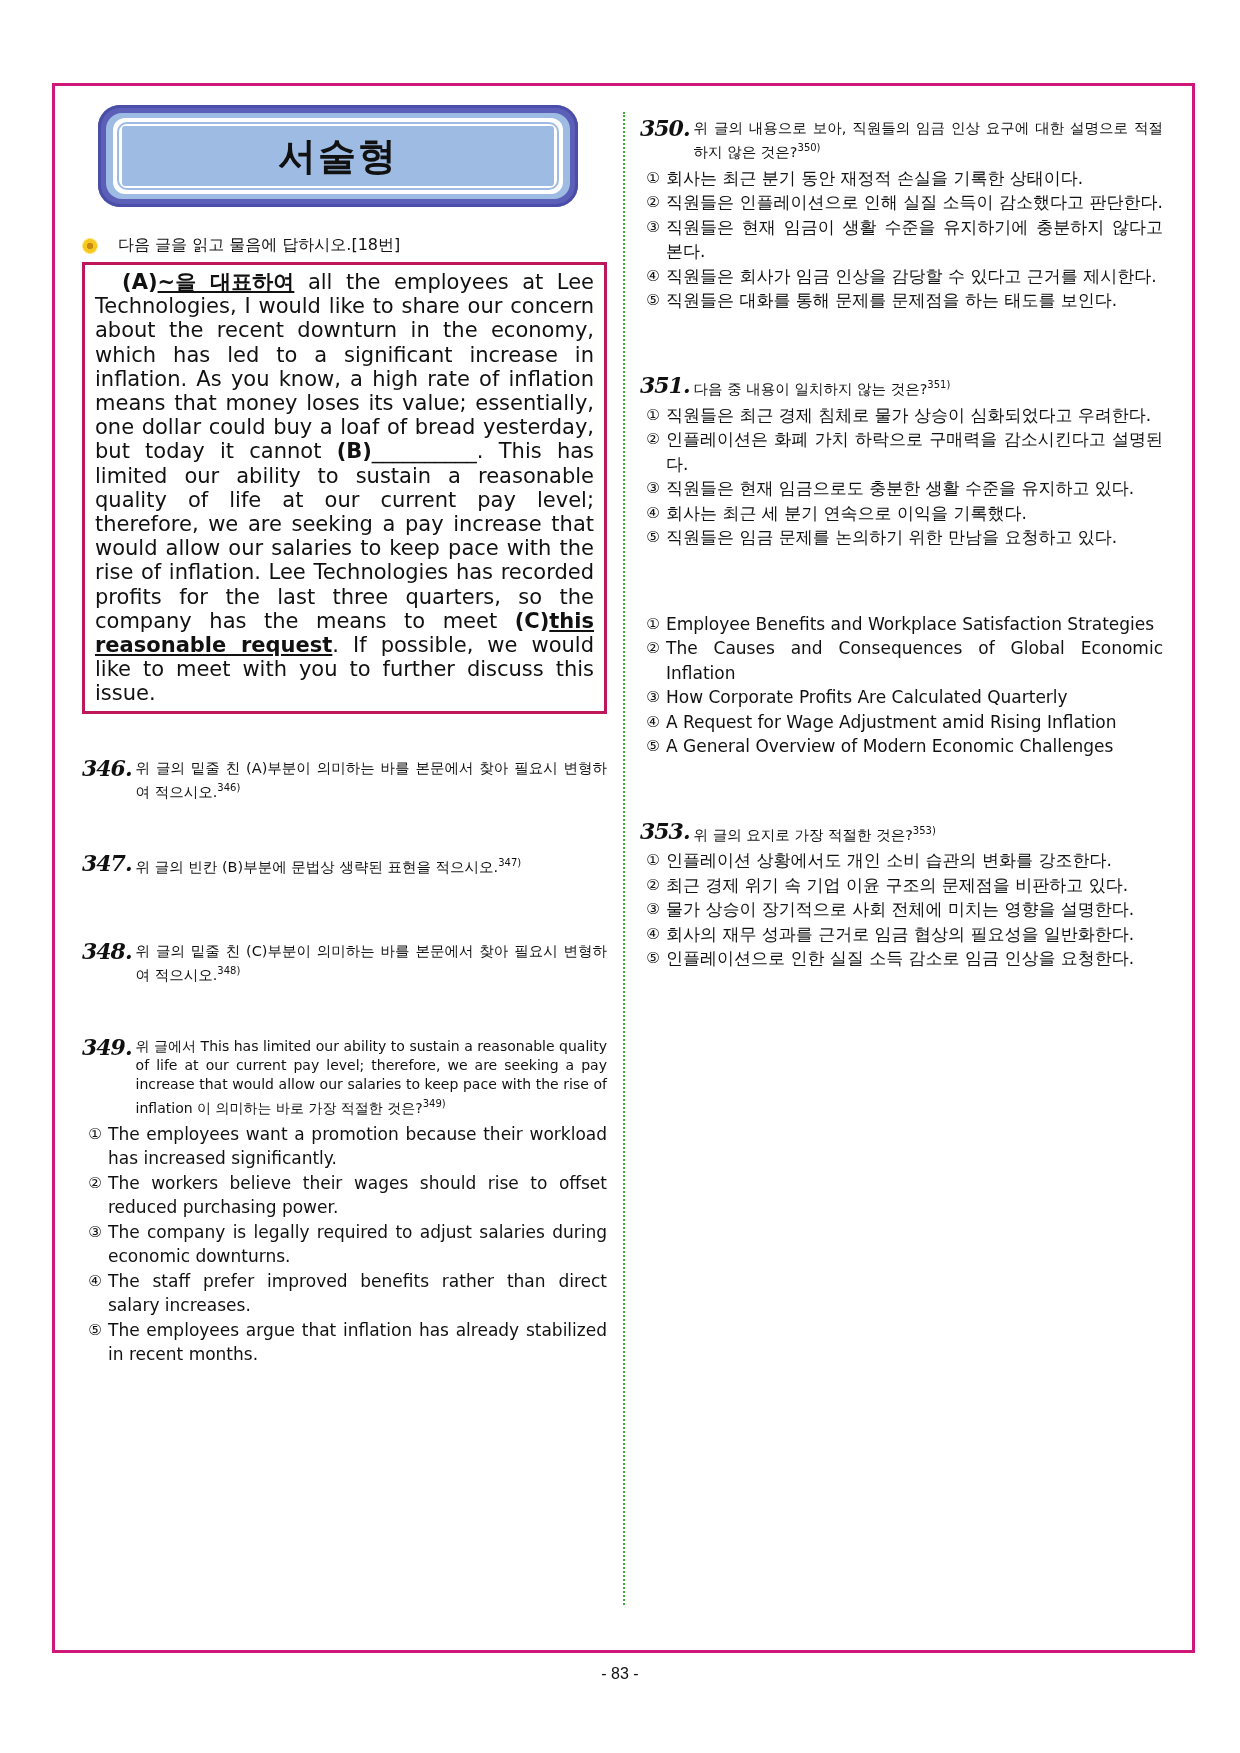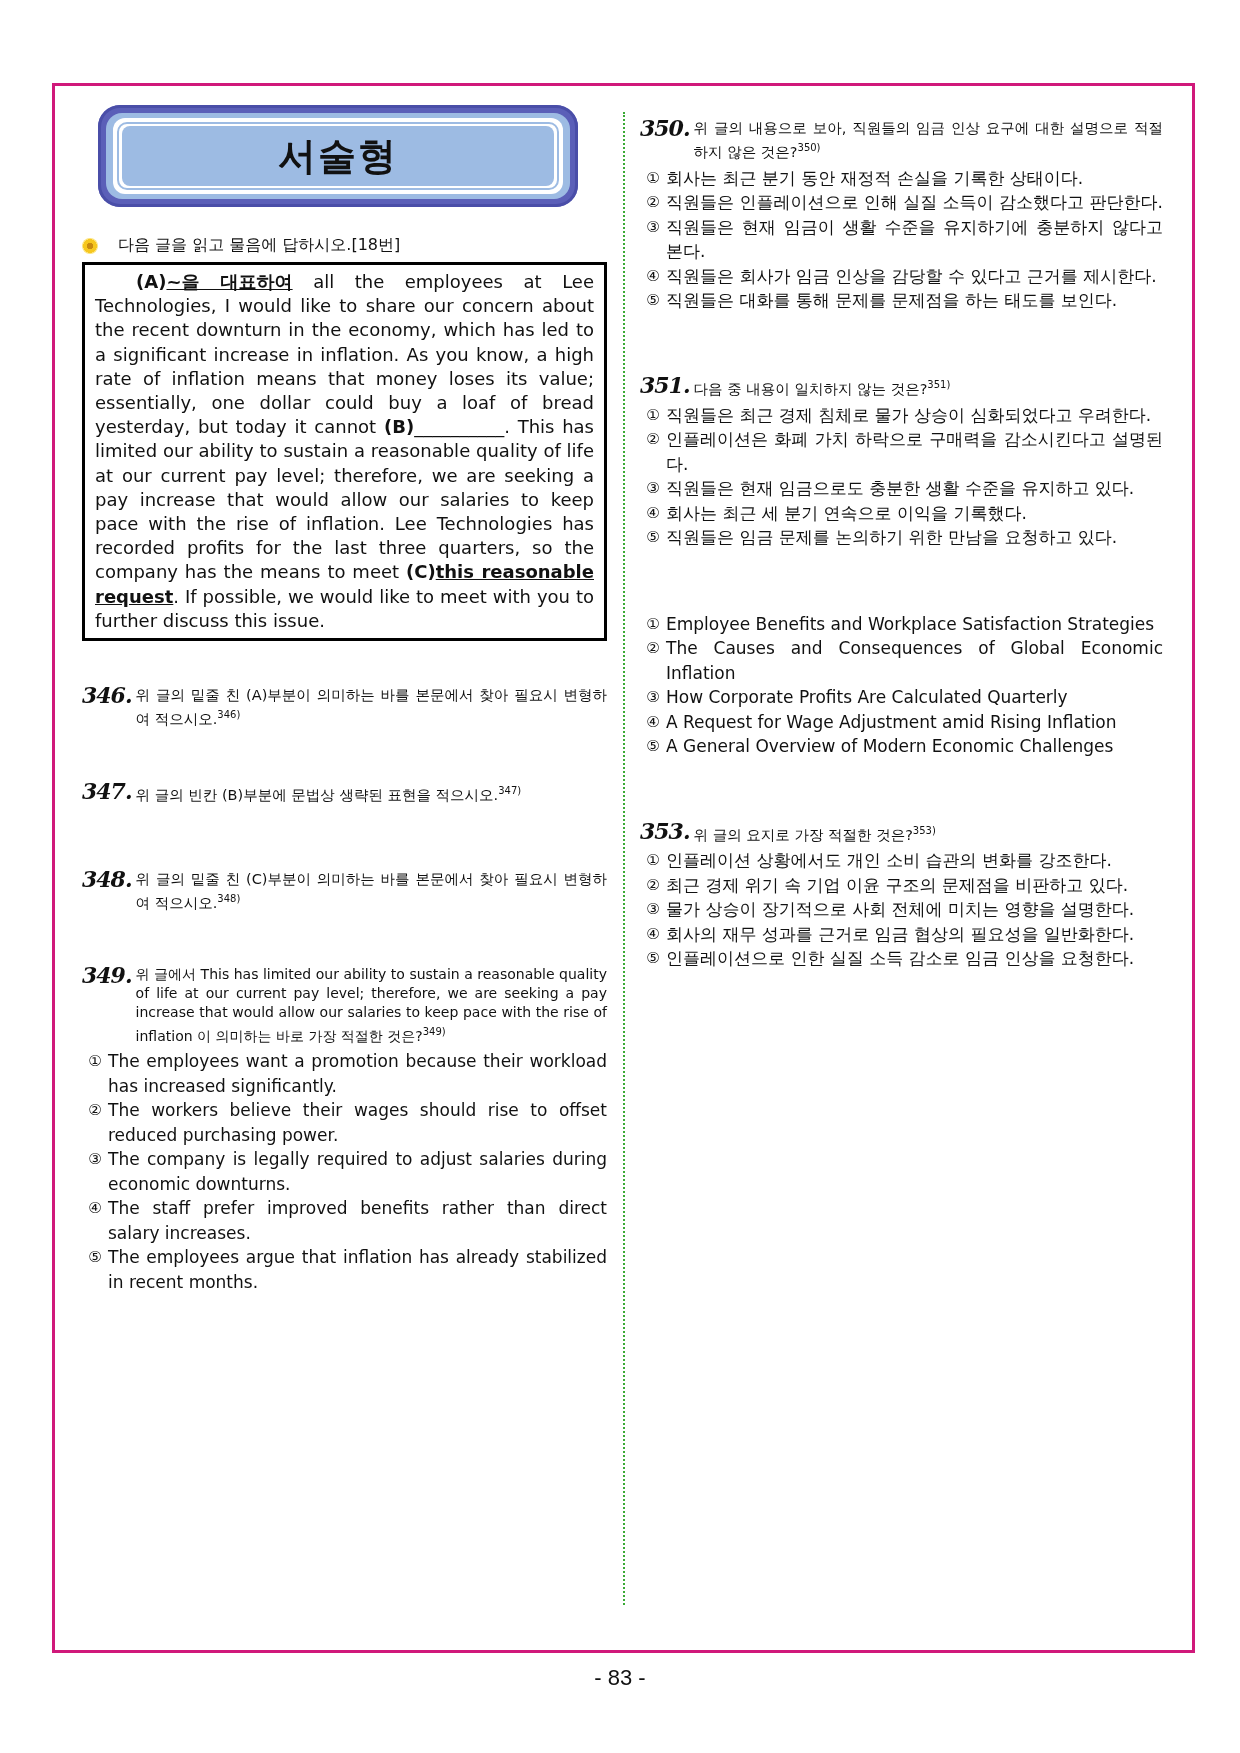--- a/index.html
+++ b/index.html
@@ -6,43 +6,43 @@
   body { width:1240px; height:1753px; position:relative; font-family:"DejaVu Sans", sans-serif; color:#111; }
   .frame { position:absolute; left:52px; top:83px; width:1137px; height:1564px; border:3px solid #d0187a; box-sizing:content-box; }
   .divider { position:absolute; left:623px; top:112px; height:1493px; border-left:2px dotted #3aaa35; }
   .col-left { position:absolute; left:82px; top:105px; width:525px; }
   .col-right { position:absolute; left:640px; top:118px; width:523px; }
 
   .title-banner { position:relative; margin-left:16px; width:480px; height:102px; border-radius:22px; background:#5b5fb8; box-shadow: inset 0 0 0 3px #4a4ea8; }
   .title-banner .ring1 { position:absolute; left:8px; top:8px; right:8px; bottom:8px; border-radius:16px; background:#9dbbe3; }
   .title-banner .ring2 { position:absolute; left:15px; top:13px; right:15px; bottom:13px; border-radius:12px; background:#ffffff; }
   .title-banner .ring3 { position:absolute; left:19px; top:17px; right:19px; bottom:17px; border-radius:10px; border:2px solid #9dbbe3; background:#ffffff; }
-  .title-banner .ring4 { position:absolute; left:24px; top:21px; right:24px; bottom:21px; border-radius:8px; background:#9dbbe3; display:flex; align-items:center; justify-content:center; }
+  .title-banner .ring4 { position:absolute; left:24px; top:21px; right:24px; bottom:21px; border-radius:3px; background:#9dbbe3; display:flex; align-items:center; justify-content:center; }
   .title-text { font-family:"DejaVu Sans", sans-serif; font-weight:bold; font-size:38px; color:#111; letter-spacing:2px; }
 
   .instruction { margin-top:28px; font-size:16px; display:flex; align-items:center; gap:20px; }
   .sun-icon { width:16px; height:16px; border-radius:50%; background:radial-gradient(circle,#c88a10 0 30%,#f6c71f 31% 60%, #fbe27a 61%); display:inline-block; }
 
-  .passage { margin-top:6px; border:3px solid #000000; padding:5px 10px 5px 10px; font-family:"DejaVu Sans", sans-serif; font-size:18px; line-height:24.2px; text-align:justify; }
+  .passage { margin-top:6px; border:3px solid #be185d; padding:5px 10px 5px 10px; font-family:"DejaVu Sans", sans-serif; font-size:21px; line-height:24.2px; text-align:justify; }
   .passage .ul { text-decoration:underline; }
   .passage b { font-weight:bold; }
 
   .question { margin-top:28px; }
   .qhead { display:flex; align-items:flex-start; font-size:14.5px; line-height:20px; }
   .qnum { font-family:"DejaVu Serif", serif; font-weight:bold; font-style:italic; font-size:22px; letter-spacing:-1px; margin-right:4px; white-space:nowrap; line-height:20px; }
   .qtext { flex:1; text-align:justify; }
   .qtext sup { font-size:10px; }
   .qtext.en { font-size:14px; line-height:19px; }
 
   .options { margin-top:4px; }
   .opt { display:flex; font-size:17px; line-height:24.5px; text-align:justify; }
   .opt .mark { width:26px; flex:none; font-size:15px; text-align:center; }
   .opt .otext { flex:1; }
 
-  .page-number { position:absolute; left:0; width:1240px; top:1665px; text-align:center; font-family:"Liberation Sans", sans-serif; font-size:22px; }
+  .page-number { position:absolute; left:0; width:1240px; top:1665px; text-align:center; font-family:"Liberation Sans", sans-serif; font-size:16px; }
 </style>
 </head>
 <body>
 
 <div class="frame"></div>
 <div class="divider"></div>
 
 <div class="col-left">
   <div class="title-banner">
     <div class="ring1"></div>

